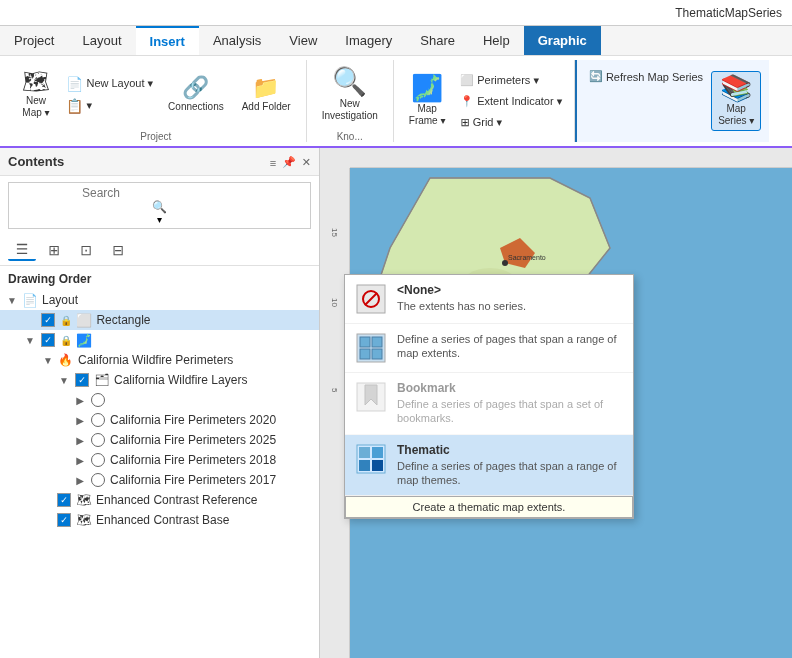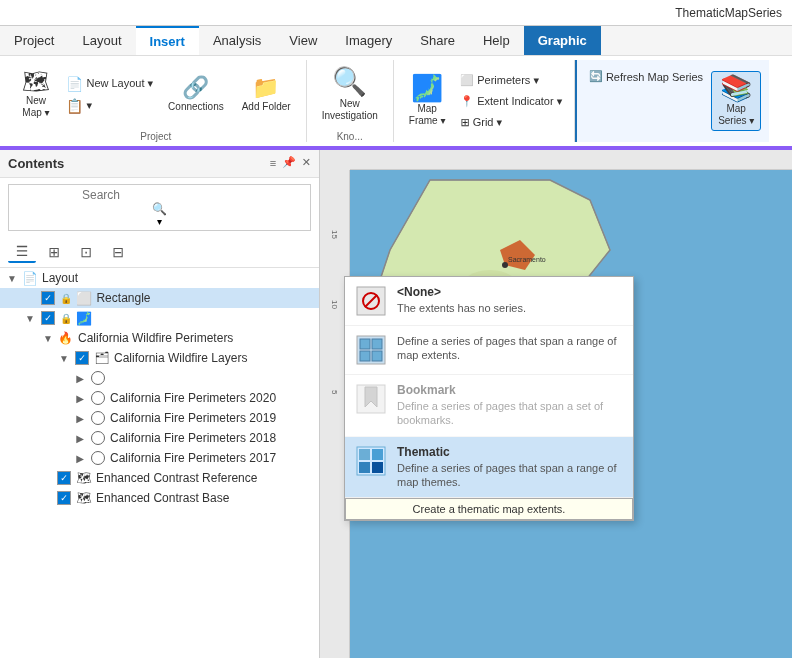--- a/index.html
+++ b/index.html
@@ -14,21 +14,21 @@
       align-items: center;
       padding: 4px 10px;
       font-size: 12px;
       color: #333;
       height: 26px;
     }
 
     
     .ribbon {
       background: #4c1d95;
-      border-bottom: 4px solid #8b5cf6;
+      border-bottom: 2px solid #8b5cf6;
     }
     .ribbon-tabs {
       display: flex;
       background: #f5f5f5;
       border-bottom: 1px solid #ddd;
     }
     .ribbon-tab {
       padding: 6px 14px;
       font-size: 13px;
       cursor: pointer;
@@ -182,21 +182,21 @@
     .contents-panel {
       width: 320px;
       background: #fff;
       border-right: 1px solid #ccc;
       display: flex;
       flex-direction: column;
       flex-shrink: 0;
     }
     .contents-header {
       display: flex;
-      align-items: flex-start;
+      align-items: flex-end;
       justify-content: space-between;
       padding: 6px 8px;
       border-bottom: 1px solid #e0e0e0;
       background: #f5f5f5;
       gap: 48px;
     }
     .contents-title {
       font-size: 13px;
       font-weight: 600;
       color: #333;
@@ -452,20 +452,21 @@
       <span style="cursor:pointer;font-size:10px">▾</span>
     </div>
 
     <div class="view-icons">
       <div class="view-icon-btn active-view">☰</div>
       <div class="view-icon-btn">⊞</div>
       <div class="view-icon-btn">⊡</div>
       <div class="view-icon-btn">⊟</div>
     </div>
 
+    <div class="section-title">Drawing Order</div>
 
     <div style="overflow-y:auto; flex:1;">
 
       <div class="tree-item" style="padding-left:4px">
         <span class="tree-expand">▼</span>
         <span class="tree-icon">📄</span>
         <span class="tree-label">Layout</span>
       </div>
 
       <div class="tree-item selected" style="padding-left:22px">
@@ -503,21 +504,21 @@
 
       <div class="tree-item" style="padding-left:72px">
         <span class="tree-expand">▶</span>
         <span class="tree-checkbox radio radio-empty"></span>
         <span class="tree-label">California Fire Perimeters 2020</span>
       </div>
 
       <div class="tree-item" style="padding-left:72px">
         <span class="tree-expand">▶</span>
         <span class="tree-checkbox radio radio-empty"></span>
-        <span class="tree-label">California Fire Perimeters 2019</span>
+        <span class="tree-label">California Fire Perimeters 2025</span>
       </div>
 
       <div class="tree-item" style="padding-left:72px">
         <span class="tree-expand">▶</span>
         <span class="tree-checkbox radio radio-empty"></span>
         <span class="tree-label">California Fire Perimeters 2018</span>
       </div>
 
       <div class="tree-item" style="padding-left:72px">
         <span class="tree-expand">▶</span>

